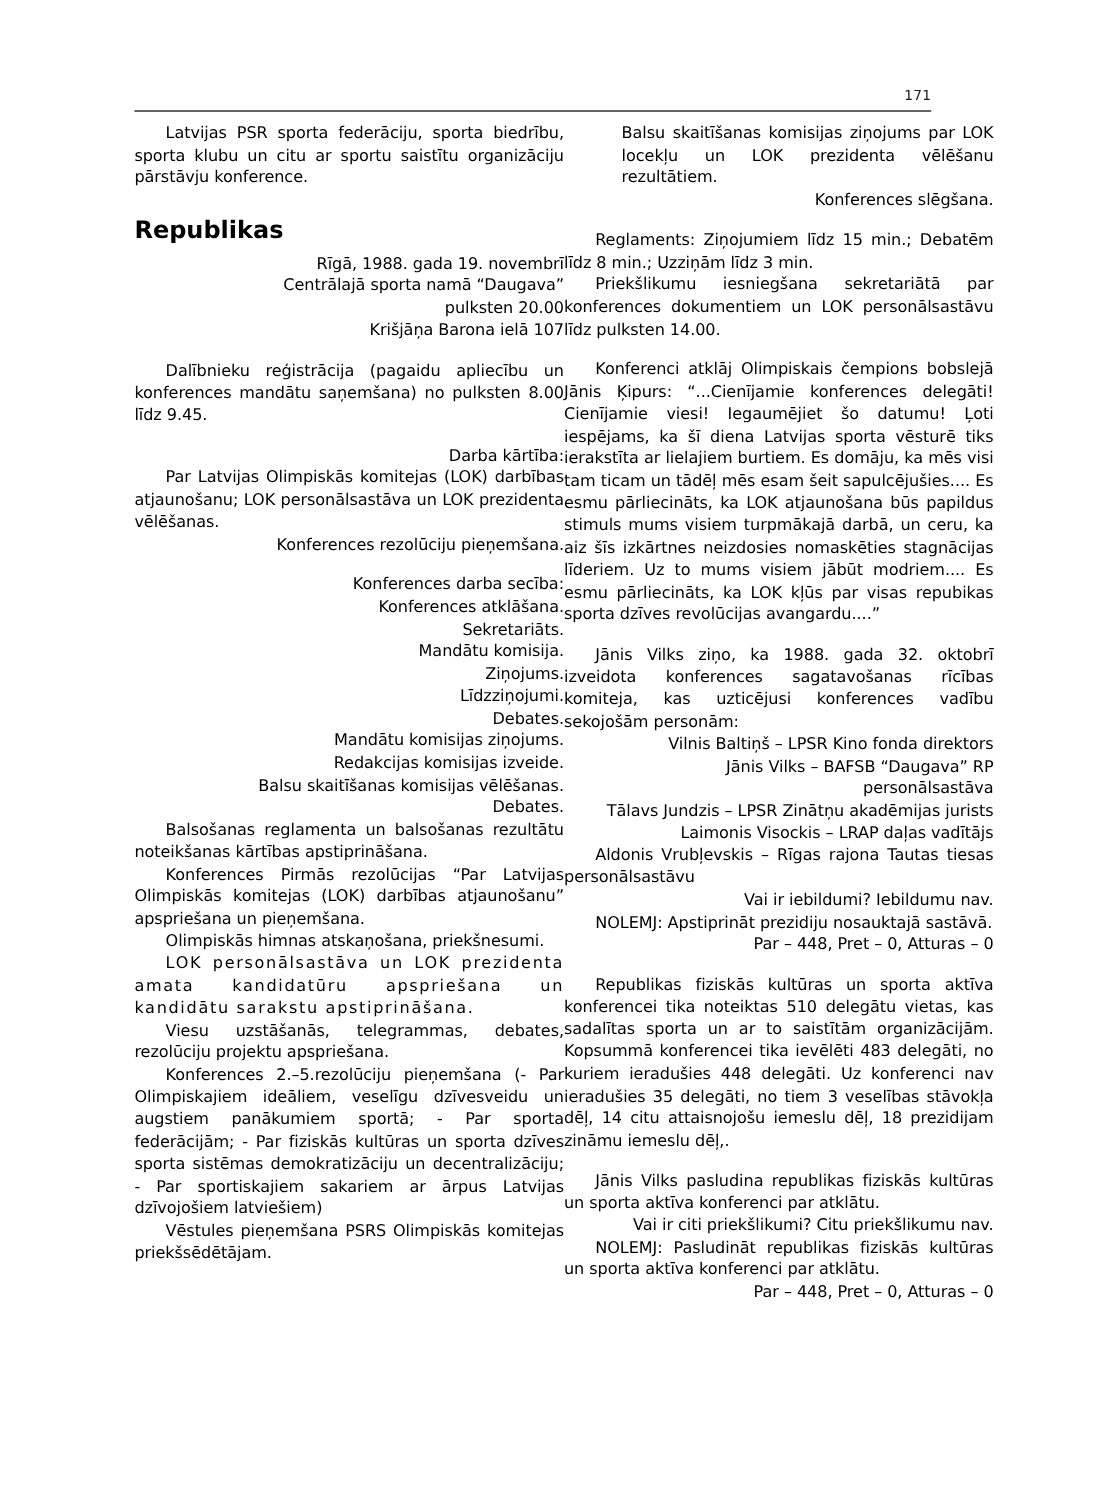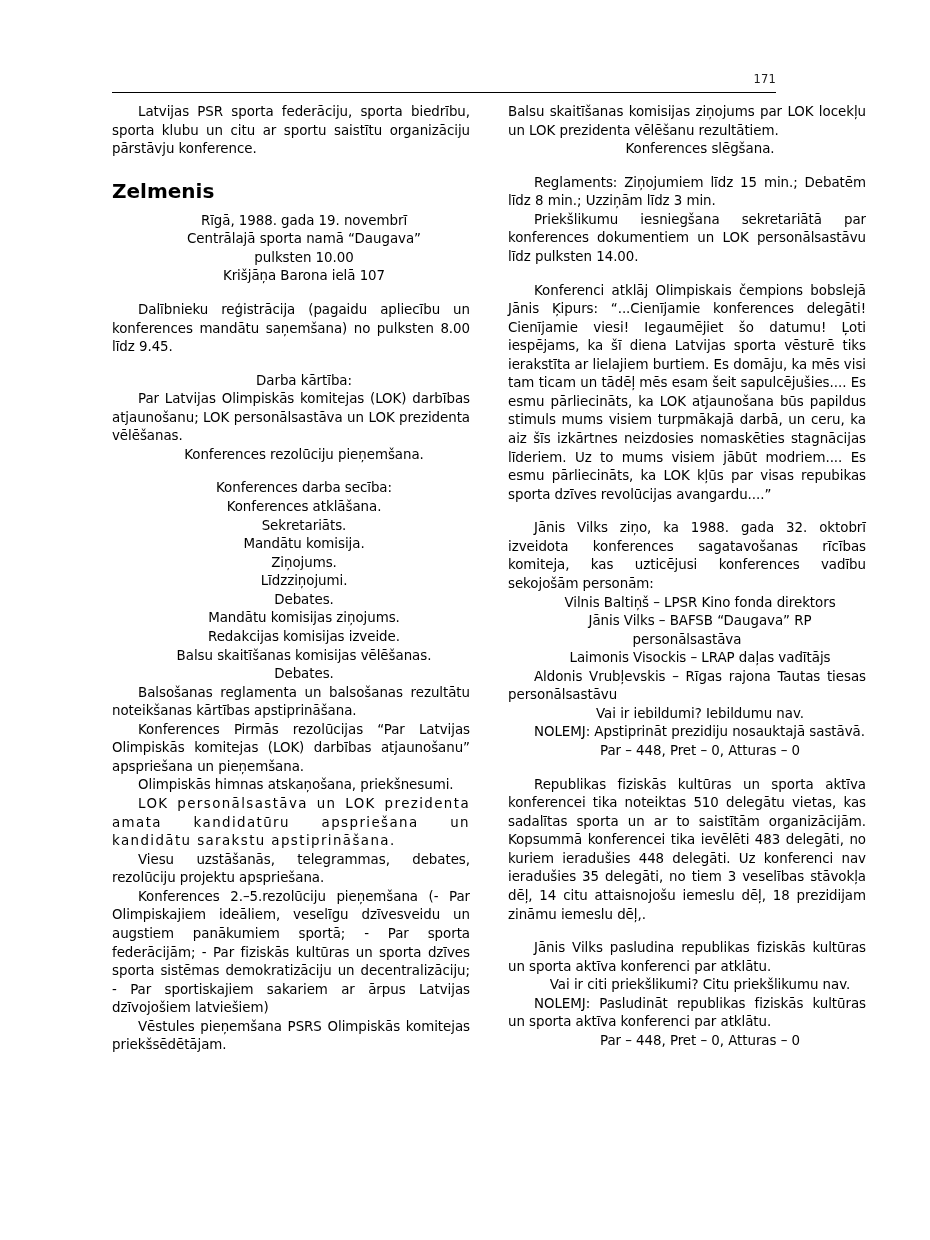--- a/index.html
+++ b/index.html
@@ -32,58 +32,58 @@
     height: 1px;
     background: #000000;
   }
   .columns {
     position: absolute;
     top: 103px;
     left: 112px;
     right: 82px;
     bottom: 60px;
     display: flex;
-    gap: 38px;
   }
   .col {
     width: 358px;
     flex: 0 0 358px;
   }
   p {
     margin: 0;
     font-size: 13.4px;
     line-height: 1.385;
     text-align: justify;
     text-justify: inter-word;
     letter-spacing: -0.05px;
   }
   p.indent {
     text-indent: 26px;
   }
   p.noindent {
     text-indent: 0;
+    margin-left: 48px;
   }
   p.hang {
     text-indent: 26px;
   }
   .gap-s { height: 9px; }
   .gap-m { height: 15px; }
   .gap-l { height: 20px; }
   h2.section-title {
     margin: 0;
     font-size: 20px;
     font-weight: bold;
     letter-spacing: 0px;
     line-height: 1.2;
   }
   .list-line {
     font-size: 13.4px;
     line-height: 1.385;
     text-indent: 26px;
-    text-align: center;
+    text-align: right;
   }
   .wide-track {
     letter-spacing: 1.4px;
   }
 </style>
 </head>
 <body>
 
 <div class="page">
 
@@ -91,27 +91,27 @@
   <div class="rule"></div>
 
   <div class="columns">
 
     <div class="col">
 
       <p class="indent">Latvijas PSR sporta federāciju, sporta biedrību, sporta klubu un citu ar sportu saistītu organizāciju pārstāvju konference.</p>
 
       <div class="gap-l"></div>
 
-      <h2 class="section-title">Zelmenis</h2>
+      <h2 class="section-title">Republikas</h2>
 
       <div class="gap-s"></div>
 
       <p class="list-line">Rīgā, 1988. gada 19. novembrī</p>
       <p class="list-line">Centrālajā sporta namā “Daugava”</p>
-      <p class="list-line">pulksten 10.00</p>
+      <p class="list-line">pulksten 20.00</p>
       <p class="list-line">Krišjāņa Barona ielā 107</p>
 
       <div class="gap-m"></div>
 
       <p class="indent">Dalībnieku reģistrācija (pagaidu apliecību un konferences mandātu saņemšana) no pulksten 8.00 līdz 9.45.</p>
 
       <div class="gap-m"></div>
 
       <p class="list-line">Darba kārtība:</p>
       <p class="hang">Par Latvijas Olimpiskās komitejas (LOK) darbības atjaunošanu; LOK personālsastāva un LOK prezidenta vēlēšanas.</p>
@@ -153,20 +153,21 @@
 
       <div class="gap-m"></div>
 
       <p class="indent">Konferenci atklāj Olimpiskais čempions bobslejā Jānis Ķipurs: “...Cienījamie konferences delegāti! Cienījamie viesi! Iegaumējiet šo datumu! Ļoti iespējams, ka šī diena Latvijas sporta vēsturē tiks ierakstīta ar lielajiem burtiem. Es domāju, ka mēs visi tam ticam un tādēļ mēs esam šeit sapulcējušies.... Es esmu pārliecināts, ka LOK atjaunošana būs papildus stimuls mums visiem turpmākajā darbā, un ceru, ka aiz šīs izkārtnes neizdosies nomaskēties stagnācijas līderiem. Uz to mums visiem jābūt modriem.... Es esmu pārliecināts, ka LOK kļūs par visas repubikas sporta dzīves revolūcijas avangardu....”</p>
 
       <div class="gap-m"></div>
 
       <p class="indent">Jānis Vilks ziņo, ka 1988. gada 32. oktobrī izveidota konferences sagatavošanas rīcības komiteja, kas uzticējusi konferences vadību sekojošām personām:</p>
       <p class="list-line">Vilnis Baltiņš – LPSR Kino fonda direktors</p>
       <p class="list-line">Jānis Vilks – BAFSB “Daugava” RP personālsastāva</p>
+      <p class="list-line">Tālavs Jundzis – LPSR Zinātņu akadēmijas jurists</p>
       <p class="list-line">Laimonis Visockis – LRAP daļas vadītājs</p>
       <p class="hang">Aldonis Vrubļevskis – Rīgas rajona Tautas tiesas personālsastāvu</p>
       <p class="list-line">Vai ir iebildumi? Iebildumu nav.</p>
       <p class="hang">NOLEMJ: Apstiprināt prezidiju nosauktajā sastāvā.</p>
       <p class="list-line">Par – 448, Pret – 0, Atturas – 0</p>
 
       <div class="gap-m"></div>
 
       <p class="indent">Republikas fiziskās kultūras un sporta aktīva konferencei tika noteiktas 510 delegātu vietas, kas sadalītas sporta un ar to saistītām organizācijām. Kopsummā konferencei tika ievēlēti 483 delegāti, no kuriem ieradušies 448 delegāti. Uz konferenci nav ieradušies 35 delegāti, no tiem 3 veselības stāvokļa dēļ, 14 citu attaisnojošu iemeslu dēļ, 18 prezidijam zināmu iemeslu dēļ,.</p>
 

